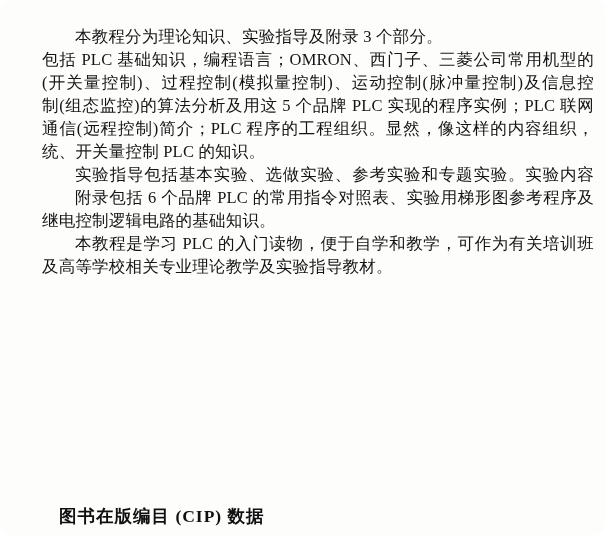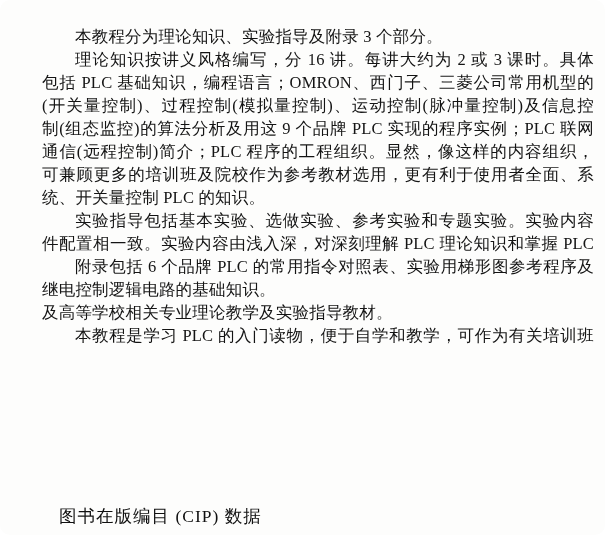--- a/index.html
+++ b/index.html
@@ -36,43 +36,40 @@
     text-indent: 33px;
   }
   .line.end {
     text-align-last: left;
   }
   .cip-heading {
     position: absolute;
     left: 59px;
     top: 504px;
     font-size: 17.5px;
-    font-weight: normal;
+    font-weight: bold;
     color: #101010;
     letter-spacing: 1px;
     white-space: nowrap;
   }
 </style>
 </head>
 <body>
 
 <div class="page">
 
   <div class="preface">
     <div class="line indent end">本教程分为理论知识、实验指导及附录 3 个部分。</div>
-    <div class="line indent">理论知识按讲义风格编写，分 16 讲。每讲大约为 2 或 3 课时。具体</div>
     <div class="line">包括 PLC 基础知识，编程语言；OMRON、西门子、三菱公司常用机型的</div>
     <div class="line">(开关量控制)、过程控制(模拟量控制)、运动控制(脉冲量控制)及信息控</div>
-    <div class="line">制(组态监控)的算法分析及用这 9 个品牌 PLC 实现的程序实例；PLC 联网</div>
+    <div class="line">制(组态监控)的算法分析及用这 5 个品牌 PLC 实现的程序实例；PLC 联网</div>
     <div class="line">通信(远程控制)简介；PLC 程序的工程组织。显然，像这样的内容组织，</div>
-    <div class="line">可兼顾更多的培训班及院校作为参考教材选用，更有利于使用者全面、系</div>
     <div class="line end">统、开关量控制 PLC 的知识。</div>
     <div class="line indent">实验指导包括基本实验、选做实验、参考实验和专题实验。实验内容</div>
-    <div class="line">件配置相一致。实验内容由浅入深，对深刻理解 PLC 理论知识和掌握 PLC</div>
     <div class="line indent">附录包括 6 个品牌 PLC 的常用指令对照表、实验用梯形图参考程序及</div>
     <div class="line end">继电控制逻辑电路的基础知识。</div>
+    <div class="line indent">本教程是学习 PLC 的入门读物，便于自学和教学，可作为有关培训班</div>
     <div class="line end">及高等学校相关专业理论教学及实验指导教材。</div>
-    <div class="line indent">本教程是学习 PLC 的入门读物，便于自学和教学，可作为有关培训班</div>
   </div>
 
   <div class="cip-heading">图书在版编目 (CIP) 数据</div>
 
 </div>
 
 </body></html>

